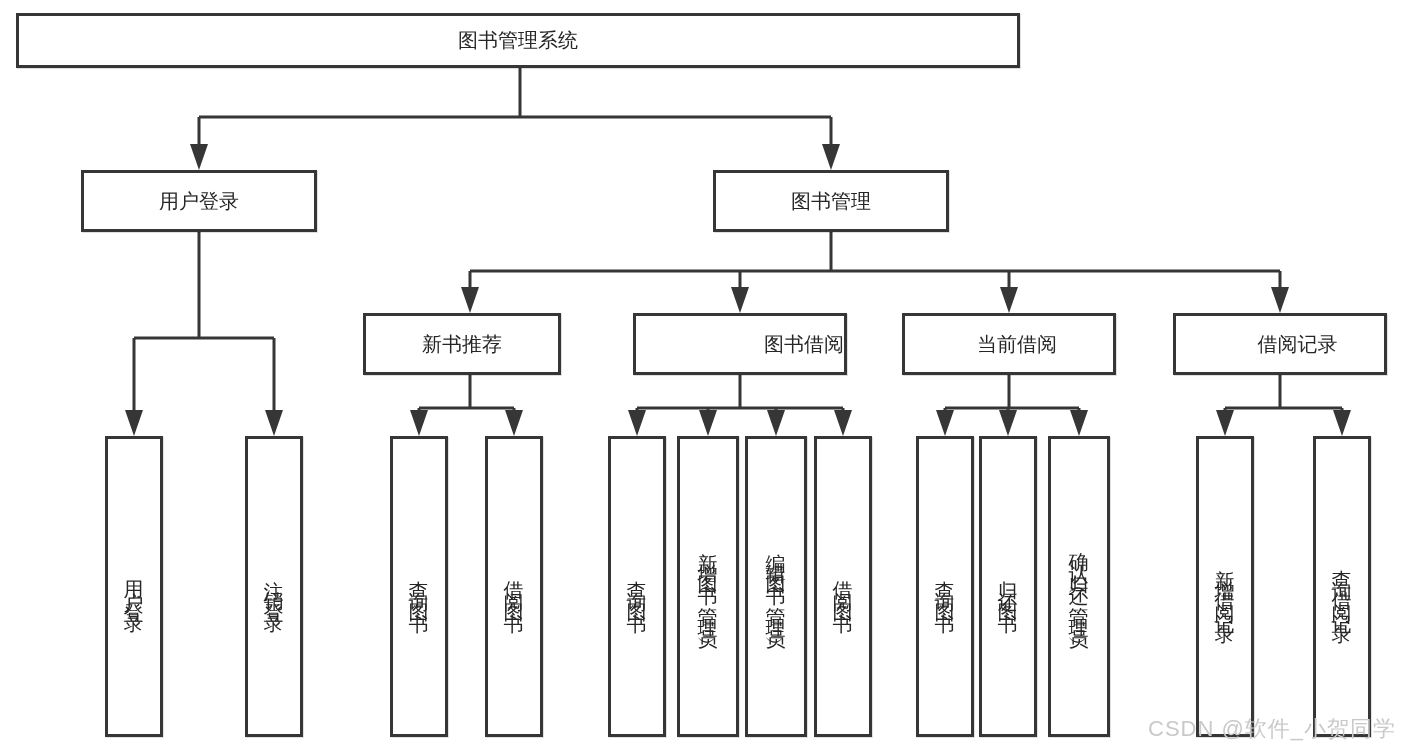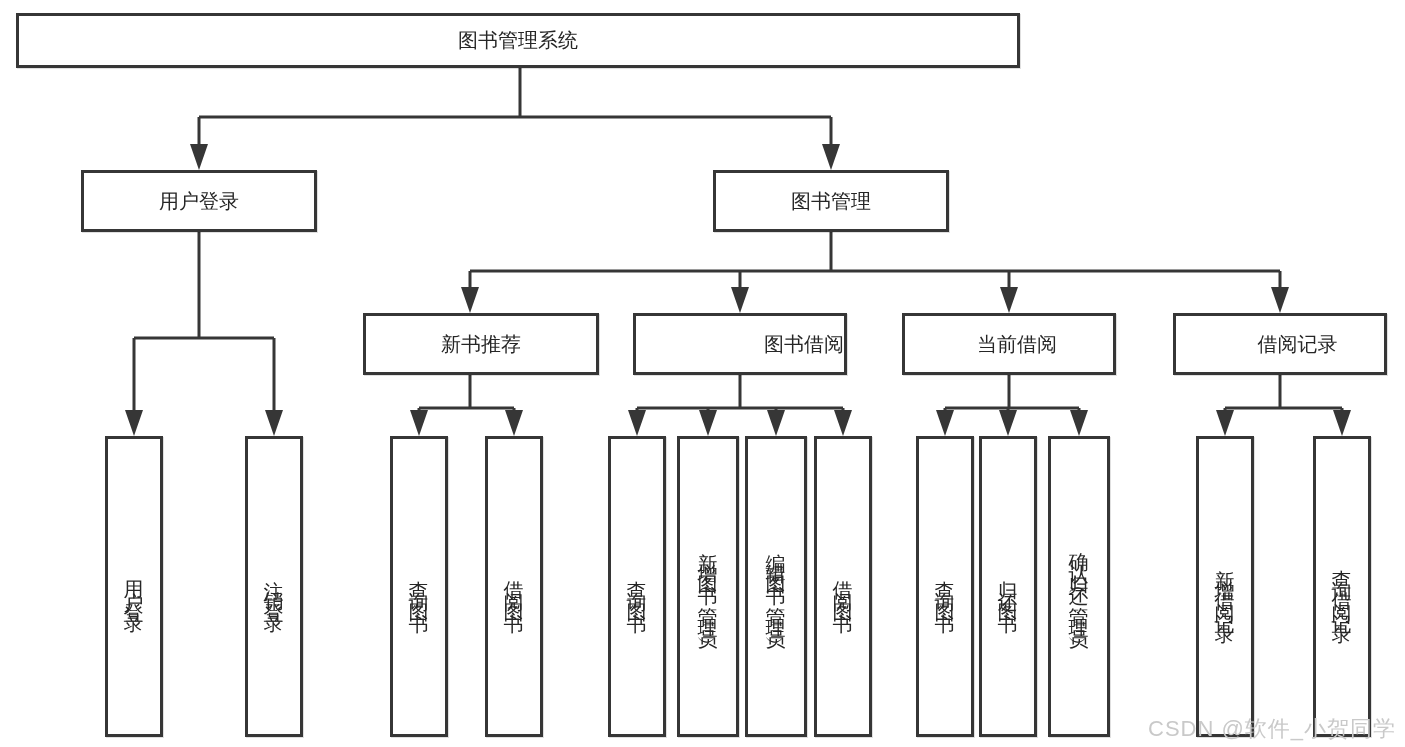--- a/index.html
+++ b/index.html
@@ -101,21 +101,21 @@
     <span>图书管理系统</span>
   </div>
 
   <div class="node" style="left:81px; top:170px; width:236px; height:62px;">
     <span>用户登录</span>
   </div>
   <div class="node" style="left:713px; top:170px; width:236px; height:62px;justify-content:center;">
     <span>图书管理</span>
   </div>
 
-  <div class="node" style="left:363px; top:313px; width:236px; height:62px;font-family:Liberation Serif, serif;">
+  <div class="node" style="left:363px; top:313px; width:198px; height:62px;font-family:Liberation Serif, serif;">
     <span>新书推荐</span>
   </div>
   <div class="node" style="left:633px; top:313px; width:214px; height:62px;justify-content:flex-end;">
     <span>图书借阅</span>
   </div>
   <div class="node" style="left:902px; top:313px; width:214px; height:62px;padding-left:16px;">
     <span>当前借阅</span>
   </div>
   <div class="node" style="left:1173px; top:313px; width:214px; height:62px;padding-left:35px;">
     <span>借阅记录</span>

